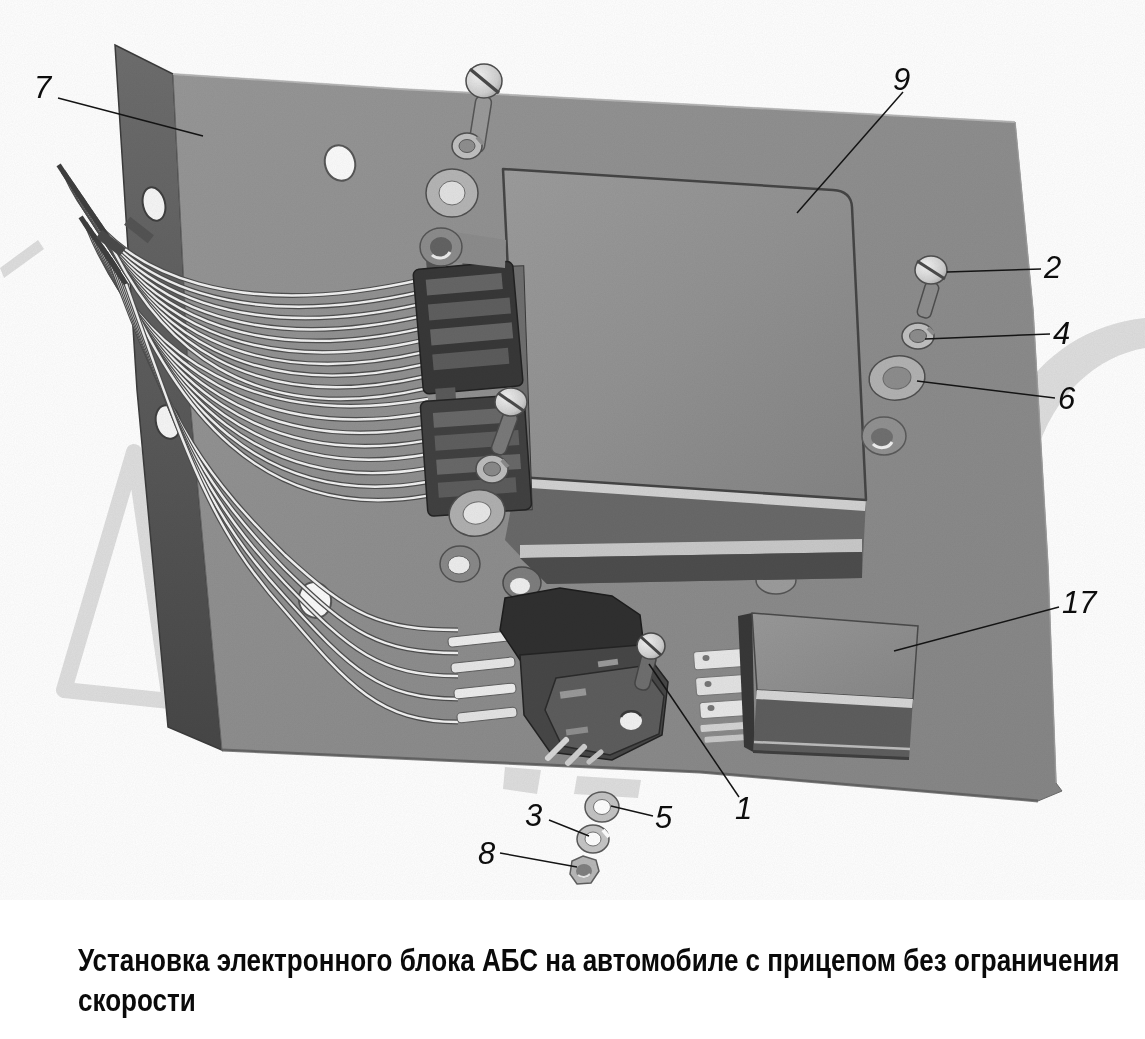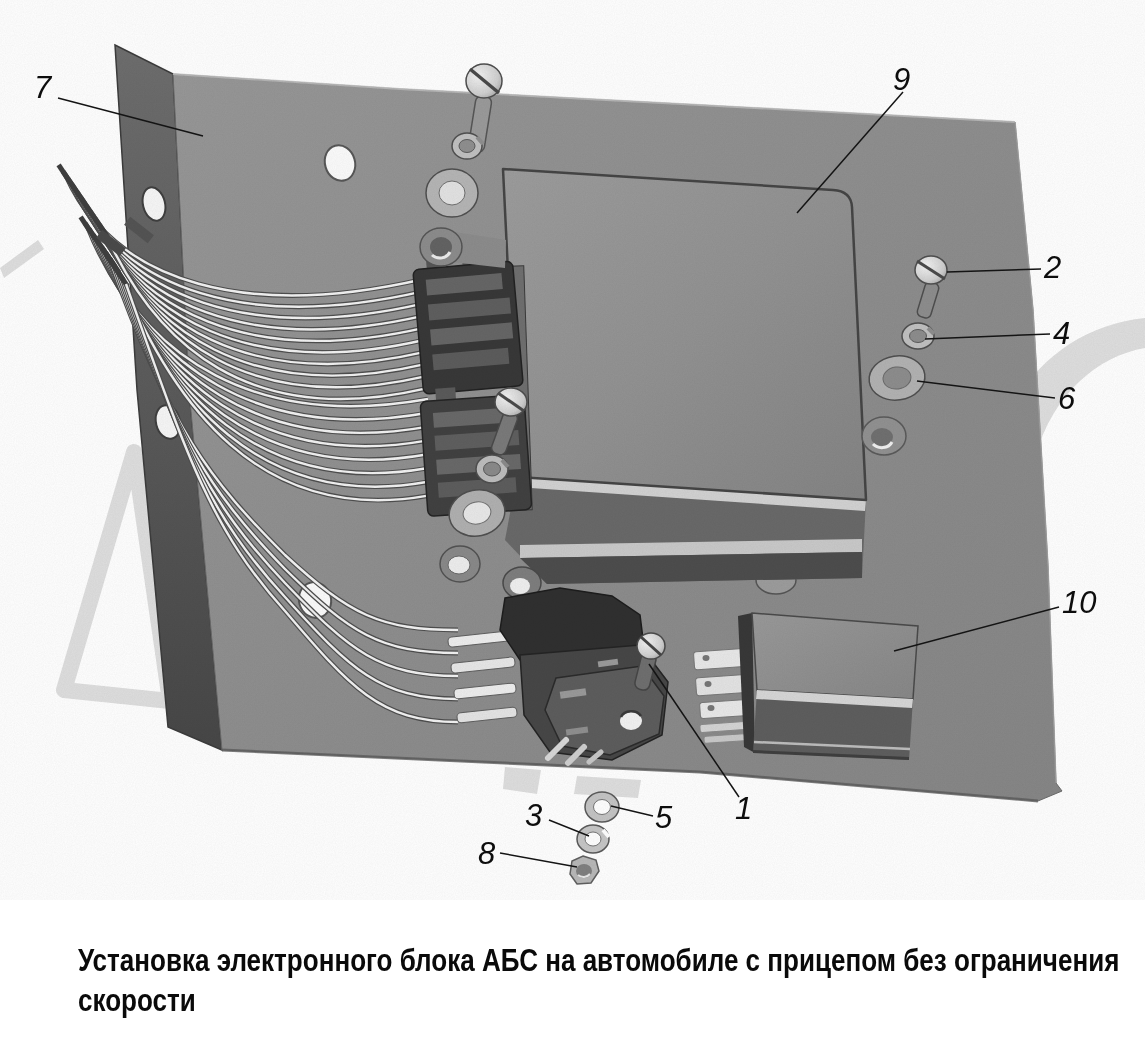--- a/index.html
+++ b/index.html
@@ -321,21 +321,21 @@
     <line x1="549" y1="820" x2="589" y2="836"></line>
     <line x1="500" y1="853" x2="577" y2="867"></line>
   </g>
 </svg>
 
 <div class="callout" style="left:34px;top:72px;">7</div>
 <div class="callout" style="left:893px;top:64px;">9</div>
 <div class="callout" style="left:1044px;top:252px;">2</div>
 <div class="callout" style="left:1053px;top:318px;">4</div>
 <div class="callout" style="left:1058px;top:383px;">6</div>
-<div class="callout" style="left:1062px;top:587px;">10</div>
+<div class="callout" style="left:1062px;top:587px;">17</div>
 <div class="callout" style="left:735px;top:793px;">1</div>
 <div class="callout" style="left:655px;top:802px;">5</div>
 <div class="callout" style="left:525px;top:800px;">3</div>
 <div class="callout" style="left:478px;top:838px;">8</div>
 
 <div class="caption">Установка электронного блока АБС на автомобиле с прицепом без ограничения скорости</div>
 
 </div>
 
 </body></html>

